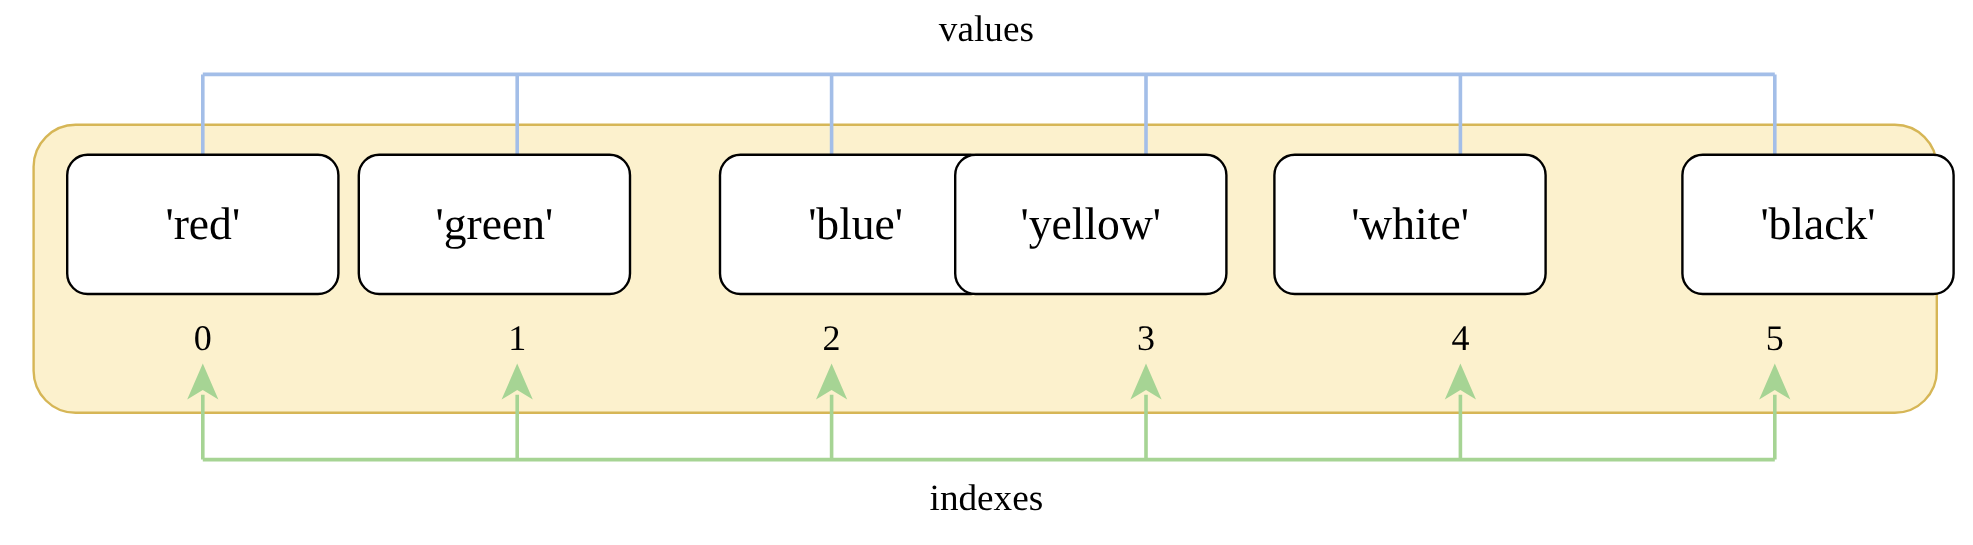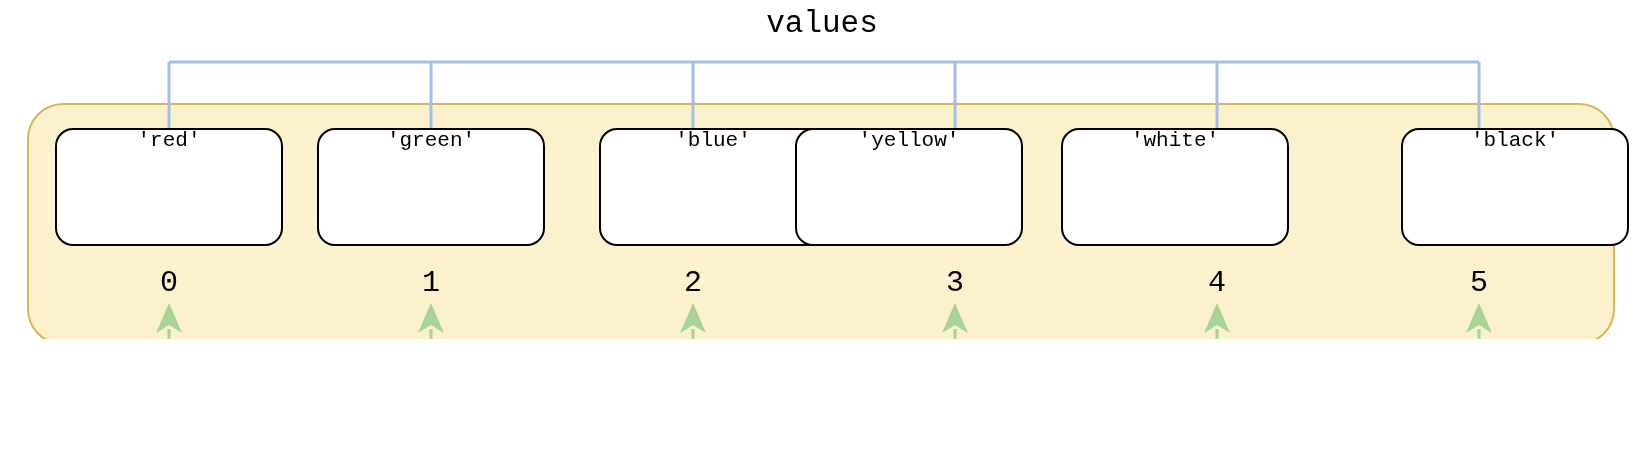--- a/index.html
+++ b/index.html
@@ -1,36 +1,36 @@
 <!DOCTYPE html>
 <html style="--container-fill: #FCF1CD; --container-border: #D6B656; --cell-fill: #FFFFFF; --cell-border: #000000; --values-arrow: #A3BEE8; --indexes-arrow: #A6D494; --text: #000000;"><head>
 <meta charset="utf-8">
 <style>
   html,body{margin:0;padding:0;background:#ffffff;}
   .stage{
-    position:relative;width:1644px;height:339px;overflow:hidden;
-    font-family:Liberation Mono, monospace;
+    position:relative;width:1644px;height:454px;overflow:hidden;
+    font-family:Liberation Serif, serif;
     color:var(--text,#000);
   }
   .list-container{
     position:absolute;left:27px;top:103px;width:1588px;height:242px;
     box-sizing:border-box;border-radius:36px;
     background:var(--container-fill,#FCF1CD);
     border:2px solid var(--container-border,#D6B656);
   }
   .cell{
     position:absolute;top:128px;width:228px;height:118px;
     box-sizing:border-box;border-radius:18px;
     background:var(--cell-fill,#fff);
     border:2px solid var(--cell-border,#000);
-    display:flex;justify-content:center;
-    font-size:21px;line-height:1;
+    display:flex;align-items:center;justify-content:center;
+    font-size:38px;line-height:1;
   }
   .cells .cell:nth-of-type(1){left:55px}
-  .cells .cell:nth-of-type(2){left:317px}
+  .cells .cell:nth-of-type(2){left:298px}
   .cells .cell:nth-of-type(3){left:599px}
   .cells .cell:nth-of-type(4){left:795px}
   .cells .cell:nth-of-type(5){left:1061px}
   .cells .cell:nth-of-type(6){left:1401px}
   .idx{
     position:absolute;top:266px;width:228px;text-align:center;
     font-size:30px;line-height:34px;
   }
   .indexes-row .idx:nth-of-type(1){left:55px}
   .indexes-row .idx:nth-of-type(2){left:317px}
@@ -99,14 +99,15 @@
 
   <div class="indexes-row">
     <div class="idx">0</div>
     <div class="idx">1</div>
     <div class="idx">2</div>
     <div class="idx">3</div>
     <div class="idx">4</div>
     <div class="idx">5</div>
   </div>
 
+  <div class="label label-indexes">indexes</div>
 
 </div>
 
 </body></html>

